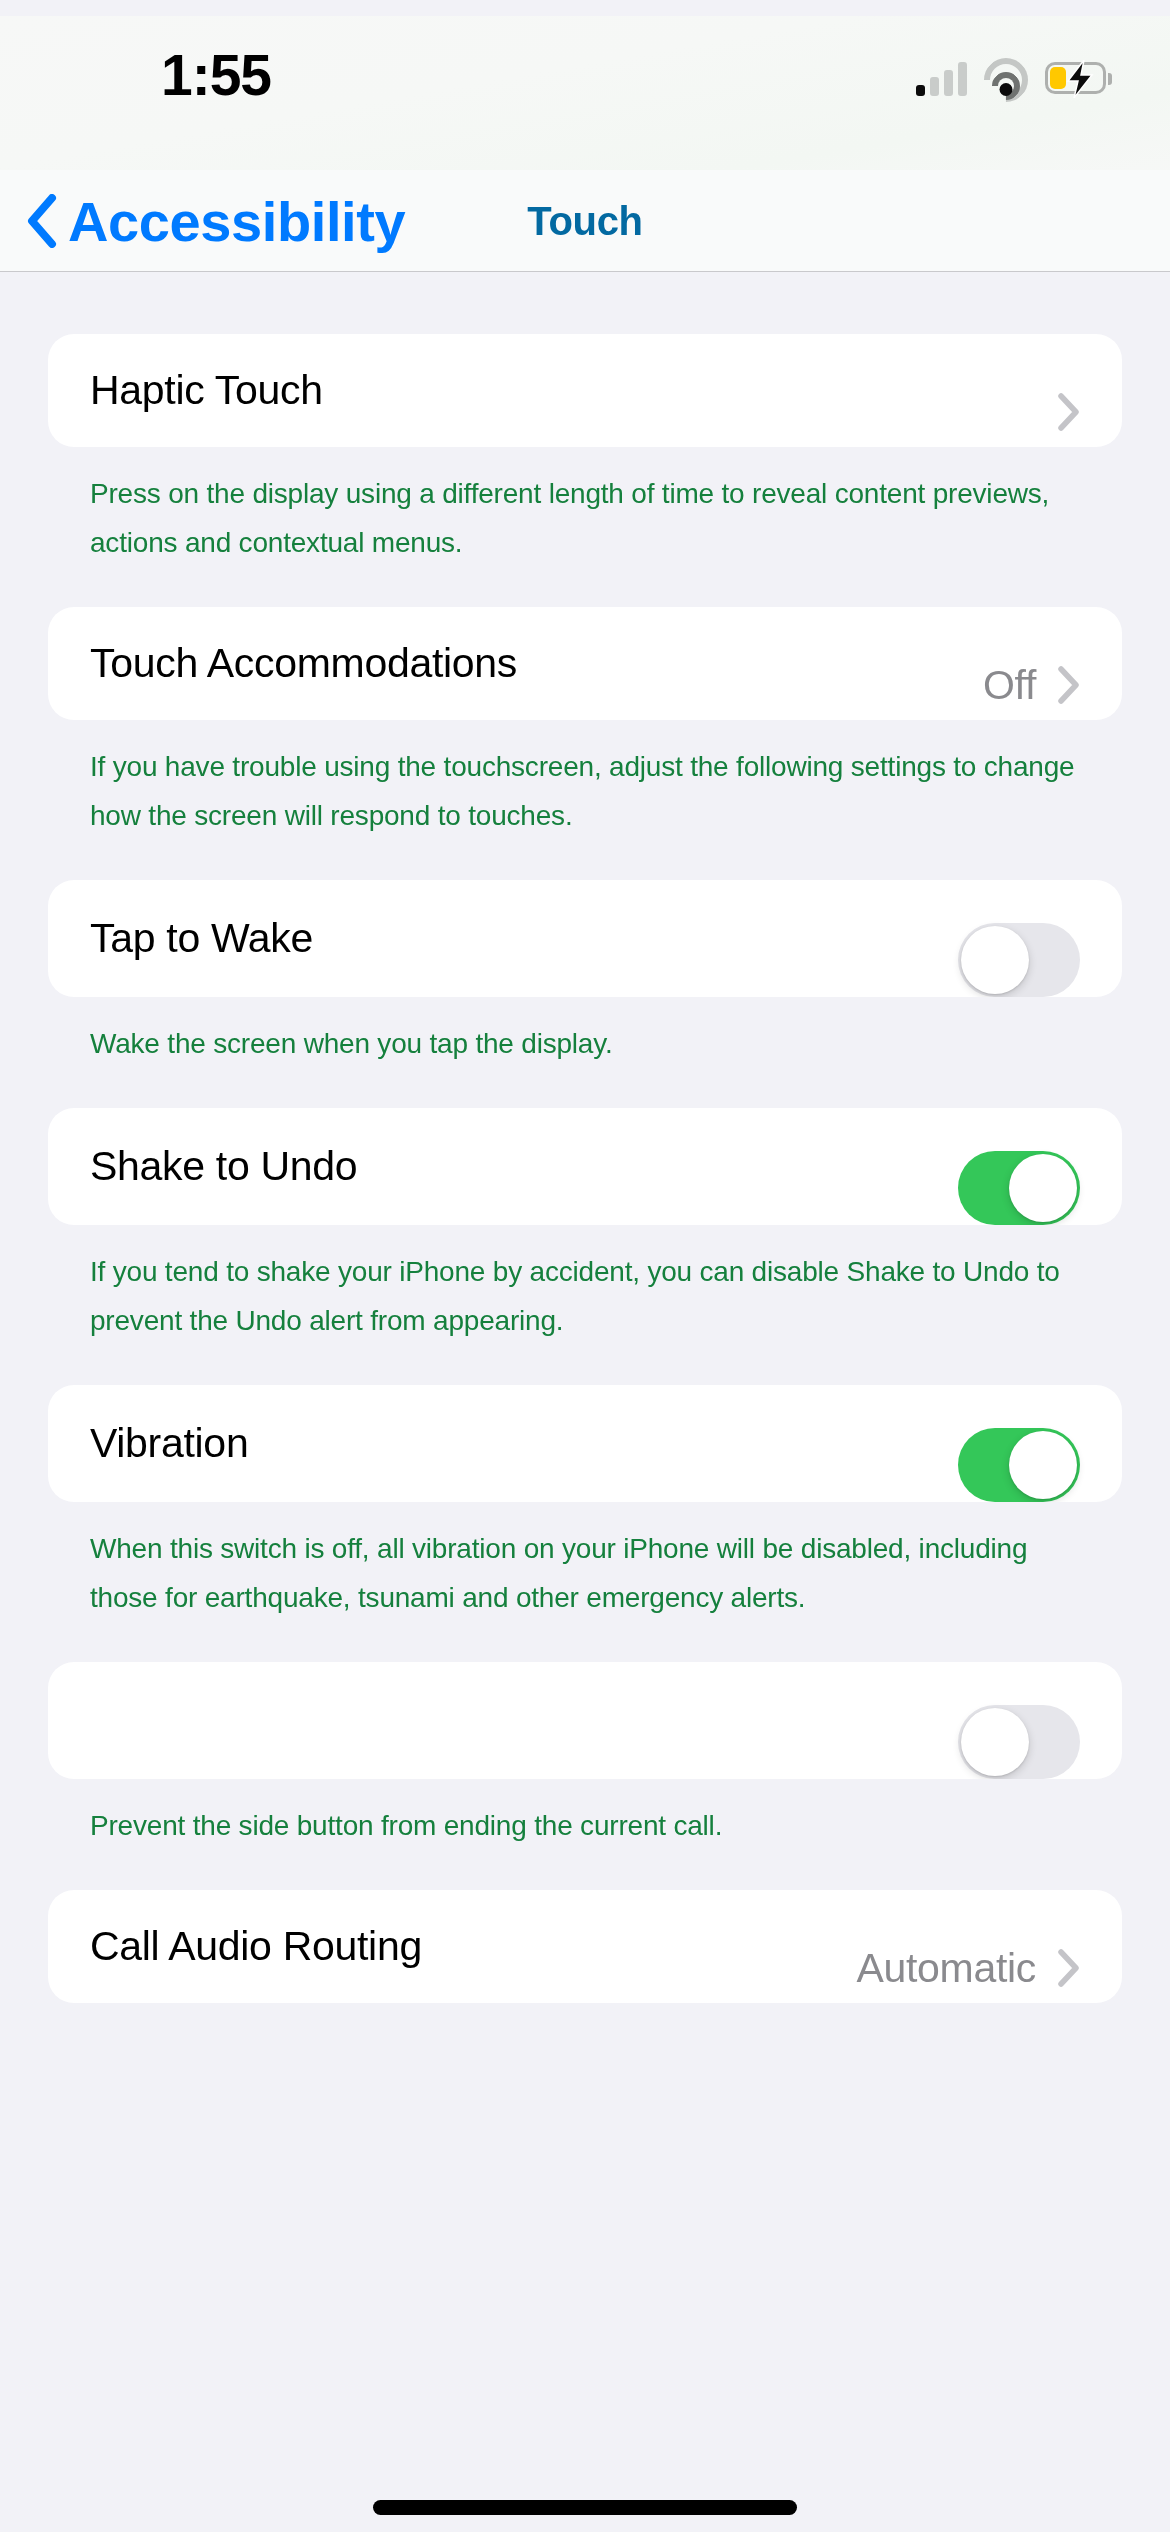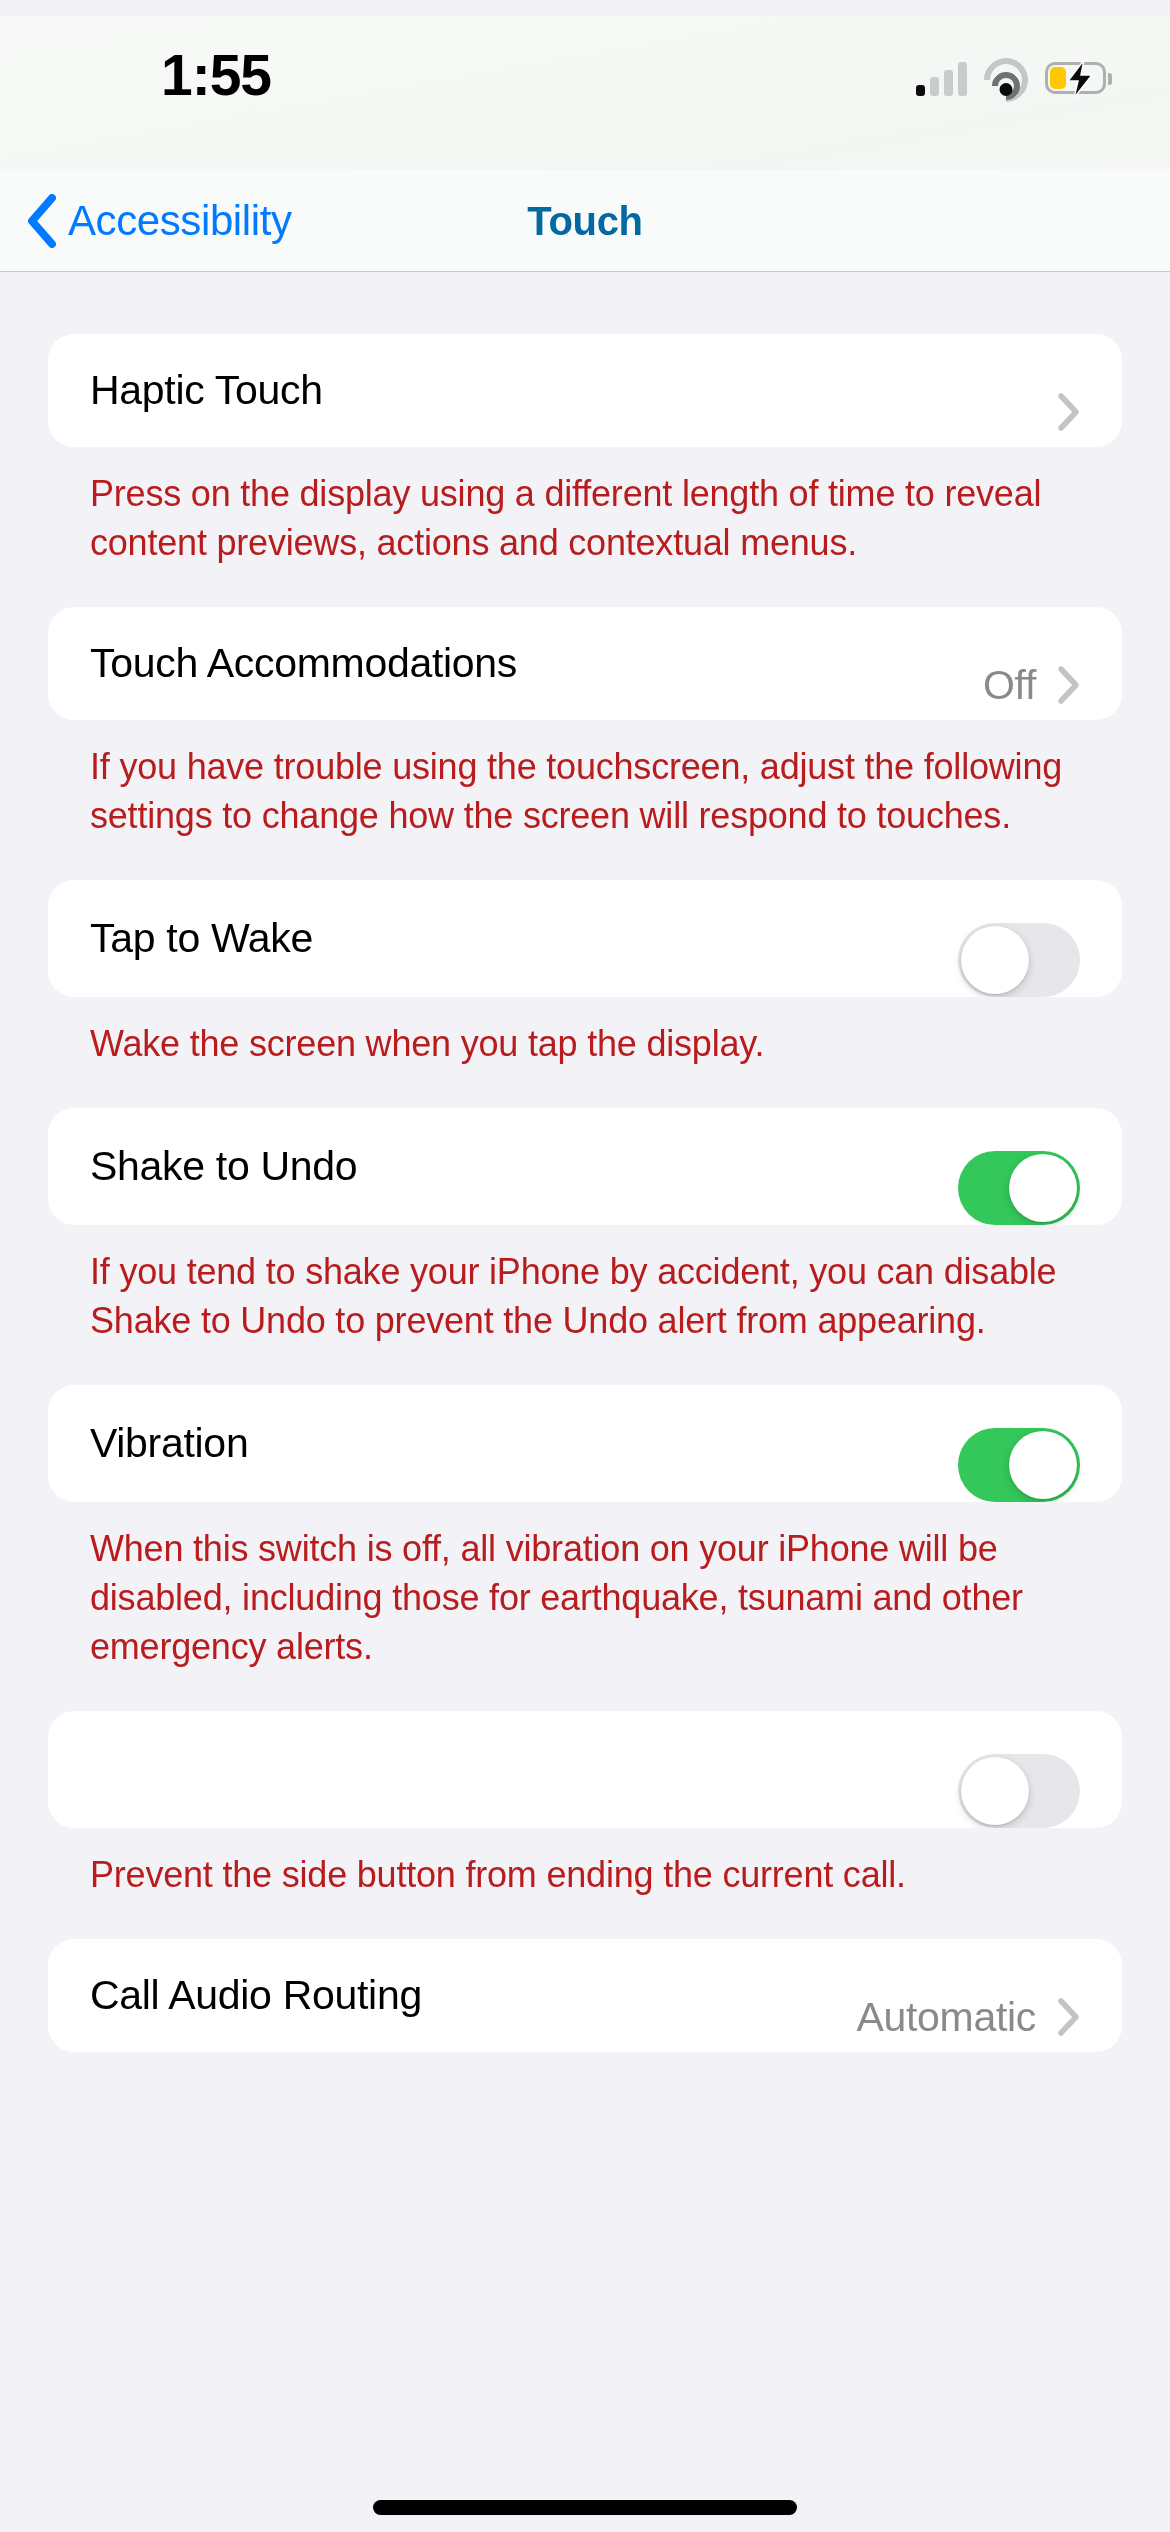--- a/index.html
+++ b/index.html
@@ -65,21 +65,21 @@
   
   .navbar{
     position:absolute; top:170px; left:0; width:1170px; height:102px;
     background:#F9FAFA; border-bottom:1.5px solid #C9C9CC;
   }
   .back{
     position:absolute; left:26px; top:0; height:102px;
     display:flex; align-items:center; gap:10px; cursor:pointer;
   }
   .back svg{ display:block; }
-  .back-label{ font-size:42px; color:#007AFF; letter-spacing:-0.4px; }
+  .back-label{ font-size:56px; color:#007AFF; letter-spacing:-0.4px;font-weight:bold; }
   .nav-title{
     position:absolute; left:0; top:0; width:1170px; height:102px;
     display:flex; align-items:center; justify-content:center;
     font-size:40px; font-weight:700; color:#0369a1; letter-spacing:-0.3px;
   }
 
   
   .content{
     position:absolute; top:272px; left:0; width:1170px; height:2260px;
     background:#F2F2F7; overflow:hidden;
@@ -111,21 +111,21 @@
   }
   .toggle.on{ background:#34C759; }
   .toggle .knob{
     position:absolute; top:3px; left:3px; width:68px; height:68px;
     border-radius:50%; background:#FFFFFF;
     box-shadow:0 3px 8px rgba(0,0,0,.16), 0 1px 2px rgba(0,0,0,.12);
   }
   .toggle.on .knob{ left:51px; }
 
   .footer{
-    font-size:36px; line-height:49px; color:#b91c1c;
+    font-size:28px; line-height:49px; color:#15803d;
     letter-spacing:-0.2px; padding:22px 42px 0 42px;
     margin-bottom:40px;
   }
 
   
   .home-ind{
     position:absolute; bottom:17px; left:50%; transform:translateX(-50%);
     width:424px; height:15px; background:#000; border-radius:8px; z-index:20;
   }
 </style>

